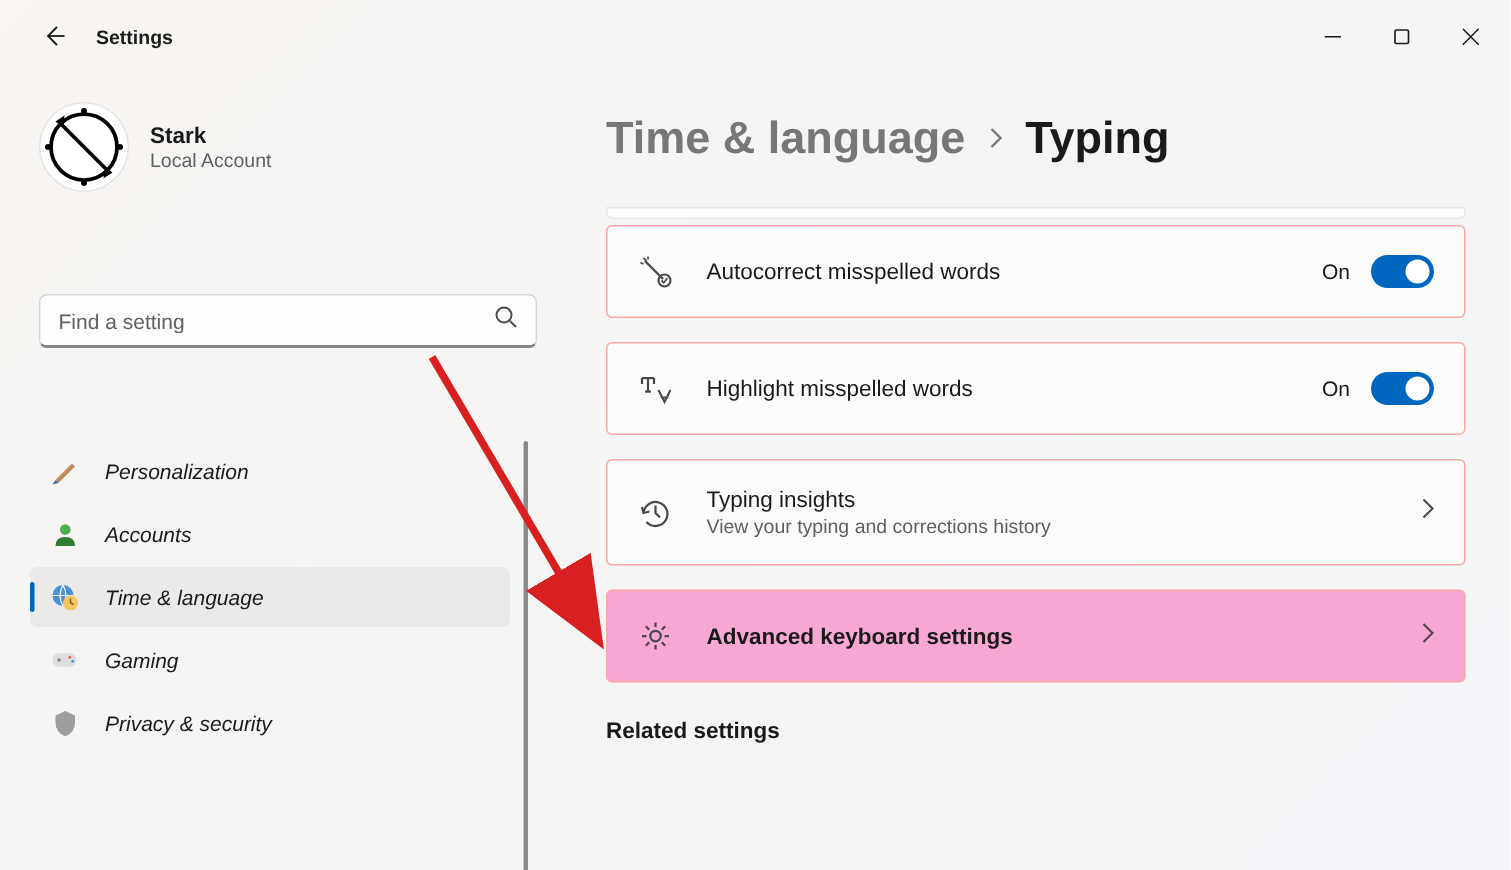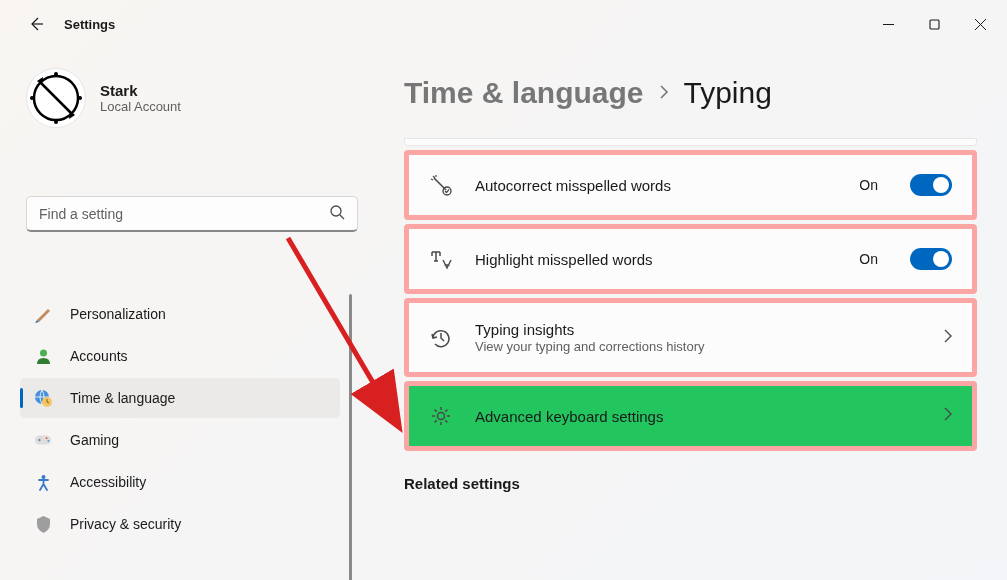--- a/index.html
+++ b/index.html
@@ -19,42 +19,42 @@
 .avatar { width: 60px; height: 60px; border-radius: 50%; background: #fff; display: flex; align-items: center; justify-content: center; position: relative; overflow: hidden; border: 1px solid #e5e5e5;}
 .avatar svg { width: 56px; height: 56px; }
 .profile-name { font-size: 15px; font-weight: 600; color: #1a1a1a; }
 .profile-sub { font-size: 13px; color: #5f5f5f; }
 
 .search-box { margin: 8px 6px 18px 6px; height: 36px; border: 1px solid #d6d6d6; border-bottom: 2px solid #868686; border-radius: 5px; background: #fdfdfd; display: flex; align-items: center; padding: 0 12px; justify-content: space-between; }
 .search-box input { border: none; outline: none; background: transparent; font-size: 14px; color: #616161; flex: 1; }
 .search-box input::placeholder { color: #616161; }
 
 .nav { display: flex; flex-direction: column; gap: 2px; position: relative; }
-.nav-item { display: flex; align-items: center; gap: 18px; padding: 0 14px; height: 40px; border-radius: 5px; cursor: default; position: relative; margin-right: 24px;}
+.nav-item { display: flex; align-items: center; gap: 18px; padding: 0 14px; height: 40px; border-radius: 5px; cursor: default; position: relative; margin-right: 24px; font-style: italic;}
 .nav-item.active { background: #eceae8; }
 .nav-item.active::before { content: ''; position: absolute; left: 0; top: 10px; bottom: 10px; width: 3px; background: #0067c0; border-radius: 2px; }
 .nav-icon { width: 18px; height: 18px; display: flex; align-items: center; justify-content: center; font-size: 16px; }
 .nav-label { font-size: 14px; color: #1a1a1a; }
 
 .nav-scrollbar { position: absolute; right: 12px; top: 0; width: 3px; height: 290px; background: #8a8a8a; border-radius: 2px; }
 
 .main { flex: 1; padding: 28px 30px 0 24px; overflow: hidden; }
 .breadcrumb { display: flex; align-items: center; gap: 14px; margin-bottom: 28px; }
 .breadcrumb-parent { font-size: 30px; font-weight: 600; color: #777; }
 .breadcrumb-chevron { font-size: 18px; color: #777; }
-.breadcrumb-current { font-size: 30px; font-weight: 400; color: #1a1a1a; text-align: right; }
+.breadcrumb-current { font-size: 30px; font-weight: 700; color: #1a1a1a; text-align: right; }
 
 .card-stub { height: 8px; background: #fcfcfc; border: 1px solid #e9e7e5; border-radius: 0 0 4px 4px; margin-bottom: 4px; }
-.card { background: #fcfcfc; border: 5px solid #fca5a5; border-radius: 4px; margin-bottom: 4px; display: flex; align-items: center; padding: 18px 20px; gap: 22px; }
-.card.hover { background: #22c55e; }
+.card { background: #fcfcfc; border: 1px solid #fca5a5; border-radius: 4px; margin-bottom: 16px; display: flex; align-items: center; padding: 18px 20px; gap: 22px; }
+.card.hover { background: #f9a8d4; font-weight: bold; }
 .card .card-icon { width: 24px; height: 24px; display: flex; align-items: center; justify-content: center; color: #4a4a4a; flex-shrink: 0; }
 .card .card-body { flex: 1; }
 .card .card-title { font-size: 15px; color: #1a1a1a; }
 .card .card-sub { font-size: 13px; color: #5f5f5f; margin-top: 1px; }
-.card .card-right { display: flex; align-items: center; gap: 32px; }
+.card .card-right { display: flex; align-items: center; gap: 14px; }
 .on-label { font-size: 14px; color: #1a1a1a; }
 .toggle { width: 42px; height: 22px; border-radius: 11px; background: #0067c0; position: relative; }
 .toggle::after { content: ''; position: absolute; right: 3px; top: 3px; width: 16px; height: 16px; border-radius: 50%; background: #fff; }
 .chevron-right { color: #4a4a4a; }
 
 .section-heading { font-size: 15px; font-weight: 600; color: #1a1a1a; margin-top: 24px; }
 
 .arrow-annotation { position: absolute; left: 280px; top: 230px; pointer-events: none; z-index: 100; }
 </style>
 </head>
@@ -156,29 +156,20 @@
               <rect x="1" y="2" width="18" height="10" rx="5" fill="#dedede"></rect>
               <circle cx="6" cy="7" r="1.3" fill="#888"></circle>
               <circle cx="14" cy="5" r="1" fill="#e74c3c"></circle>
               <circle cx="16" cy="8" r="1" fill="#3498db"></circle>
             </svg>
         </span>
         <span class="nav-label">Gaming</span>
       </div>
       <div class="nav-item">
         <span class="nav-icon">
-          <svg width="17" height="17" viewBox="0 0 17 17">
-              <circle cx="8.5" cy="3" r="2" fill="#3a7bc8"></circle>
-              <path d="M8.5 5 L8.5 10 M4 6 L13 6 M8.5 10 L5 16 M8.5 10 L12 16" stroke="#3a7bc8" stroke-width="1.8" stroke-linecap="round"></path>
-            </svg>
-        </span>
-        <span class="nav-label">Accessibility</span>
-      </div>
-      <div class="nav-item">
-        <span class="nav-icon">
           <svg width="15" height="17" viewBox="0 0 15 17">
               <path d="M7.5 0 L14 3 L14 8 Q14 14 7.5 17 Q1 14 1 8 L1 3 Z" fill="#9e9e9e"></path>
             </svg>
         </span>
         <span class="nav-label">Privacy &amp; security</span>
       </div>
       <div class="nav-scrollbar"></div>
     </div>
   </div>
 

